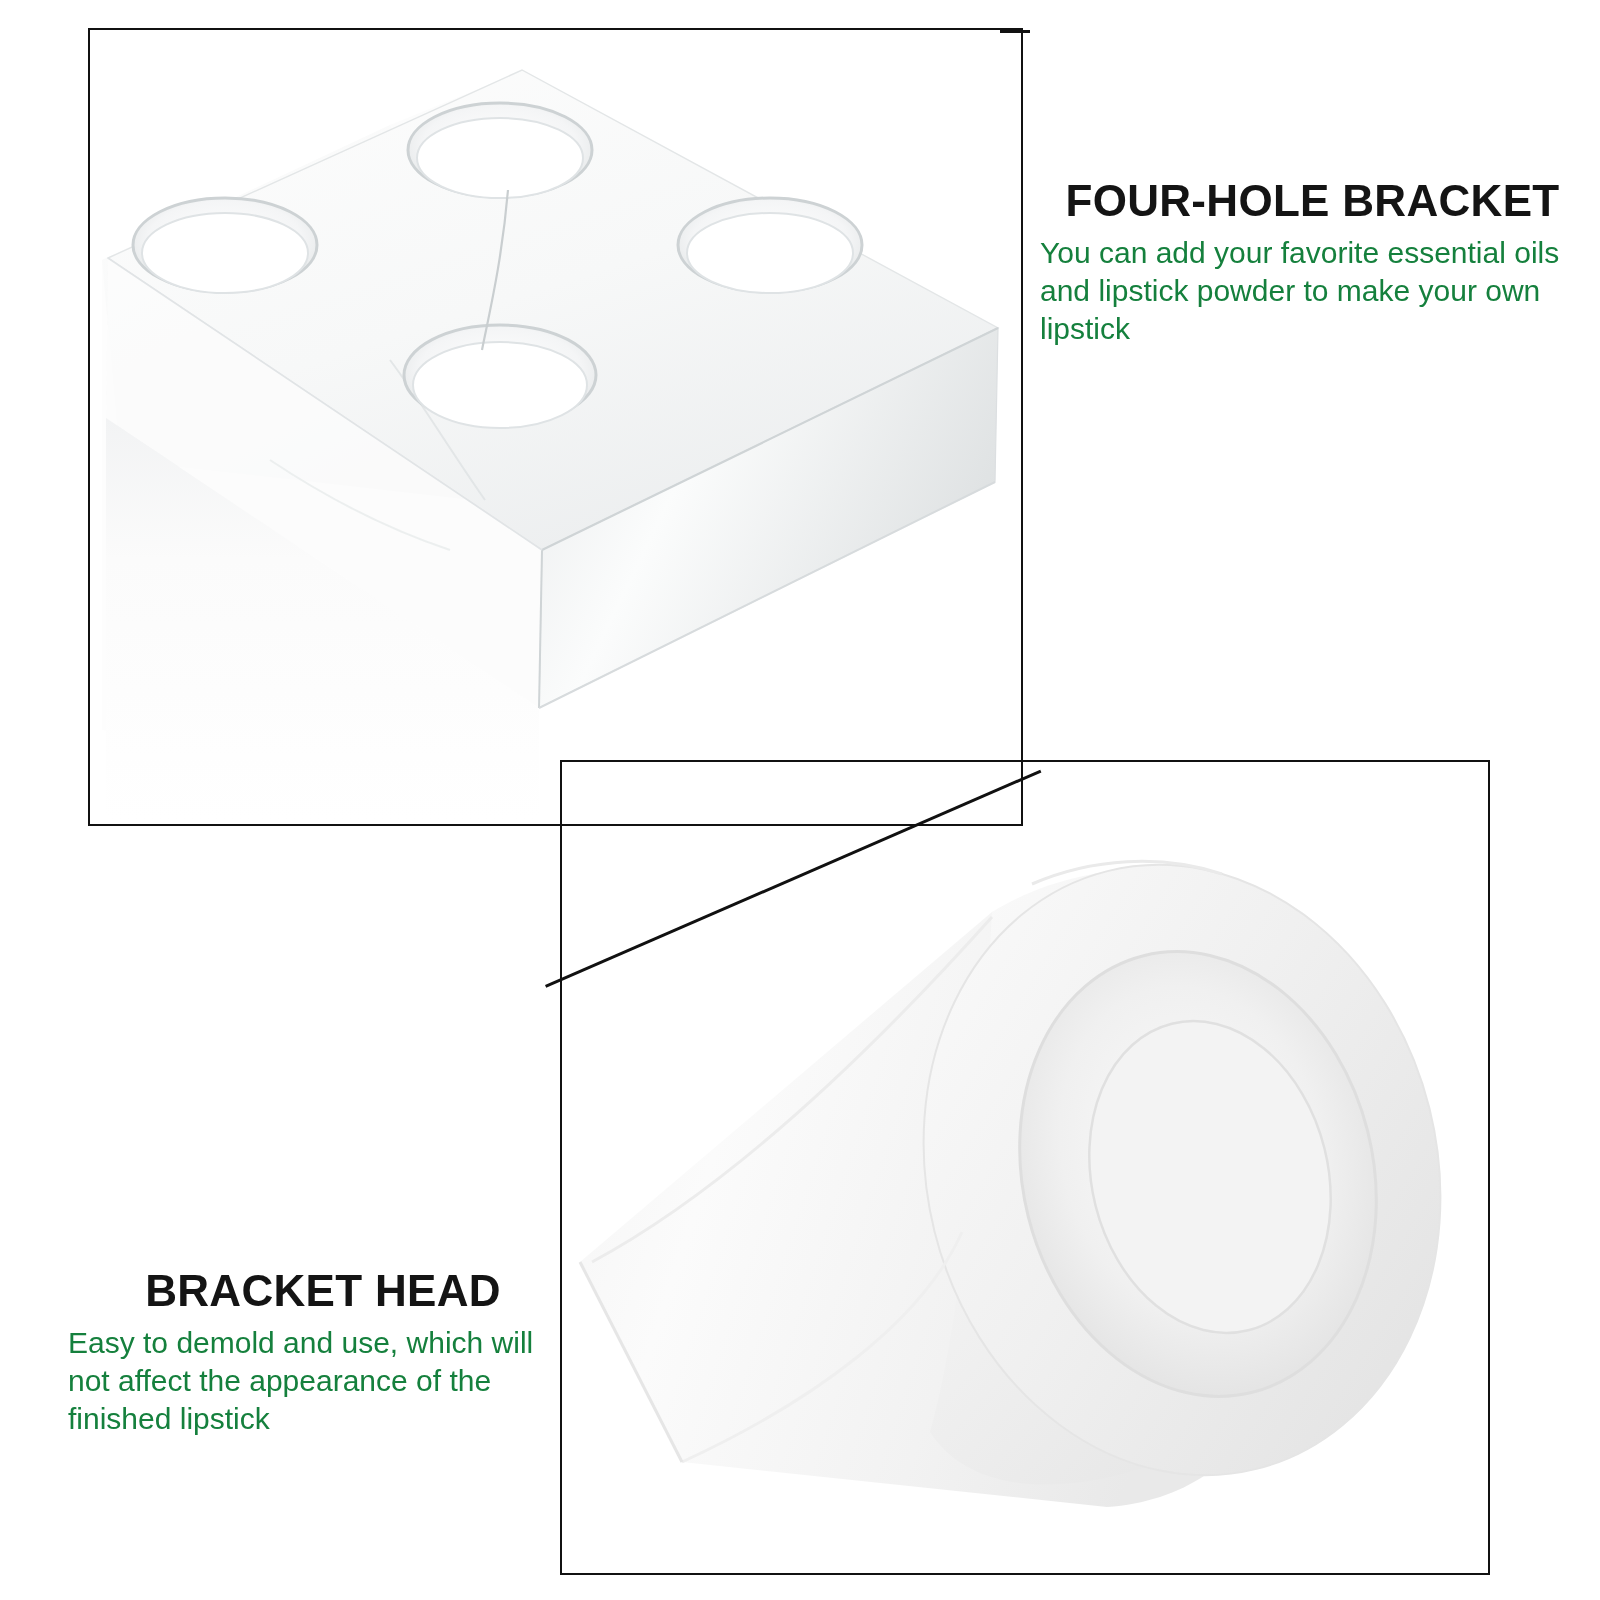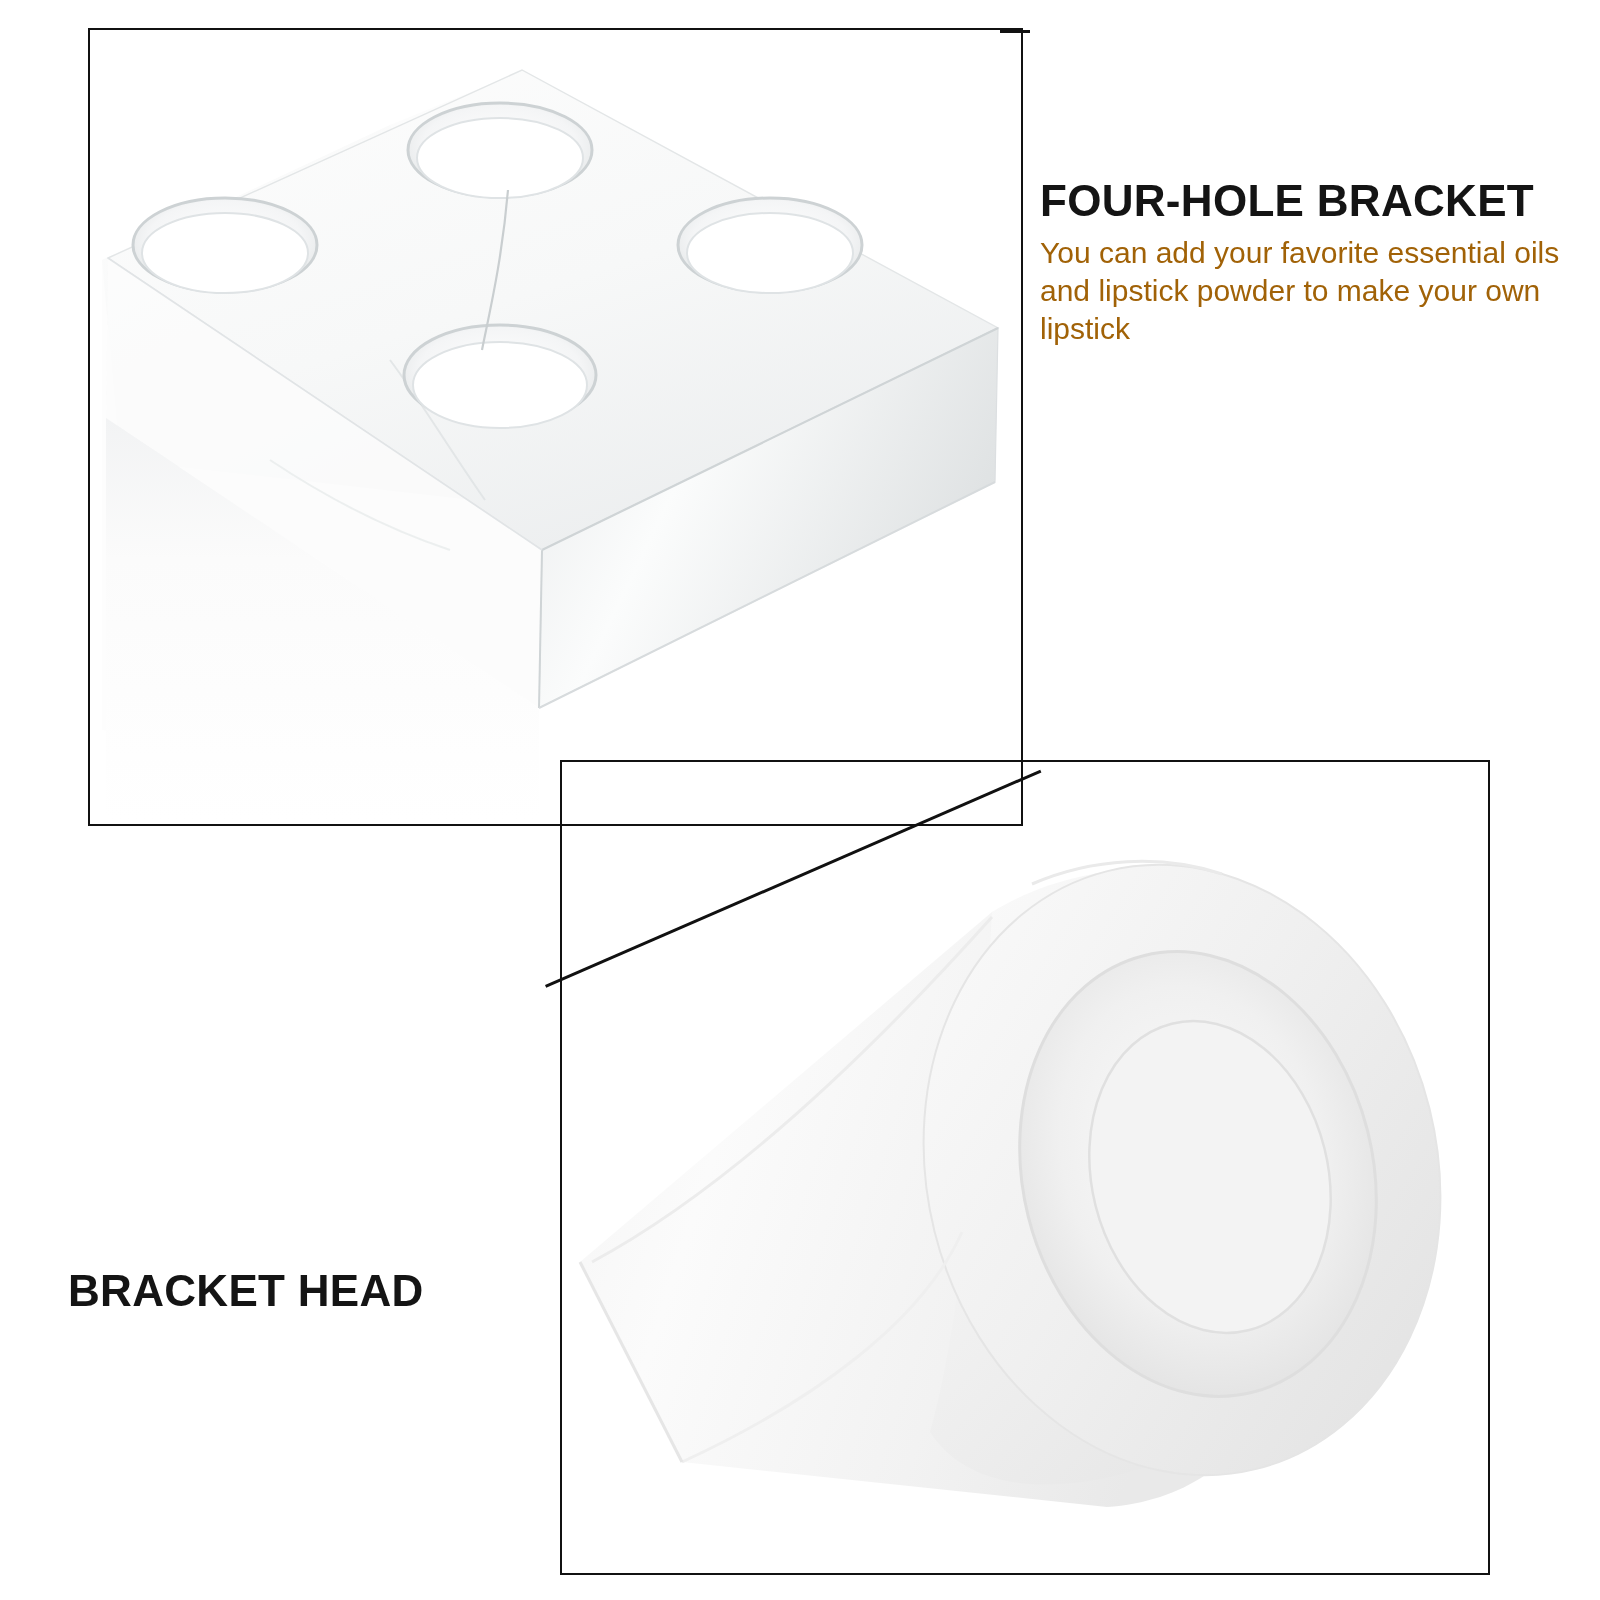--- a/index.html
+++ b/index.html
@@ -101,25 +101,26 @@
     position: absolute;
   }
   .callout-title {
     font-weight: bold;
     font-size: 44px;
     letter-spacing: 0.3px;
     color: #141414;
     margin: 0 0 10px 0;
     line-height: 1.05;
     white-space: nowrap;
+    text-align: center;
   }
   .callout-body {
     font-size: 30px;
     line-height: 1.27;
-    color: #a16207;
+    color: #15803d;
     margin: 0;
     font-weight: 400;
   }
 
   #text-top {
     left: 1040px;
     top: 178px;
     width: 545px;
   }
   #text-bottom {
@@ -249,15 +250,16 @@
 
       <path d="M470 122 C 530 96 600 92 660 112" stroke="#eaeaea" stroke-width="3" fill="none"></path>
     </svg>
   </div>
 
   <div class="frame" id="frame-bottom"></div>
   <div class="leader" id="leader-bottom"></div>
 
   <div class="callout-text" id="text-bottom">
     <p class="callout-title">BRACKET HEAD</p>
+    <p class="callout-body">Easy to demold and use, which will not affect the appearance of the finished lipstick</p>
   </div>
 
 </div>
 
 </body></html>

